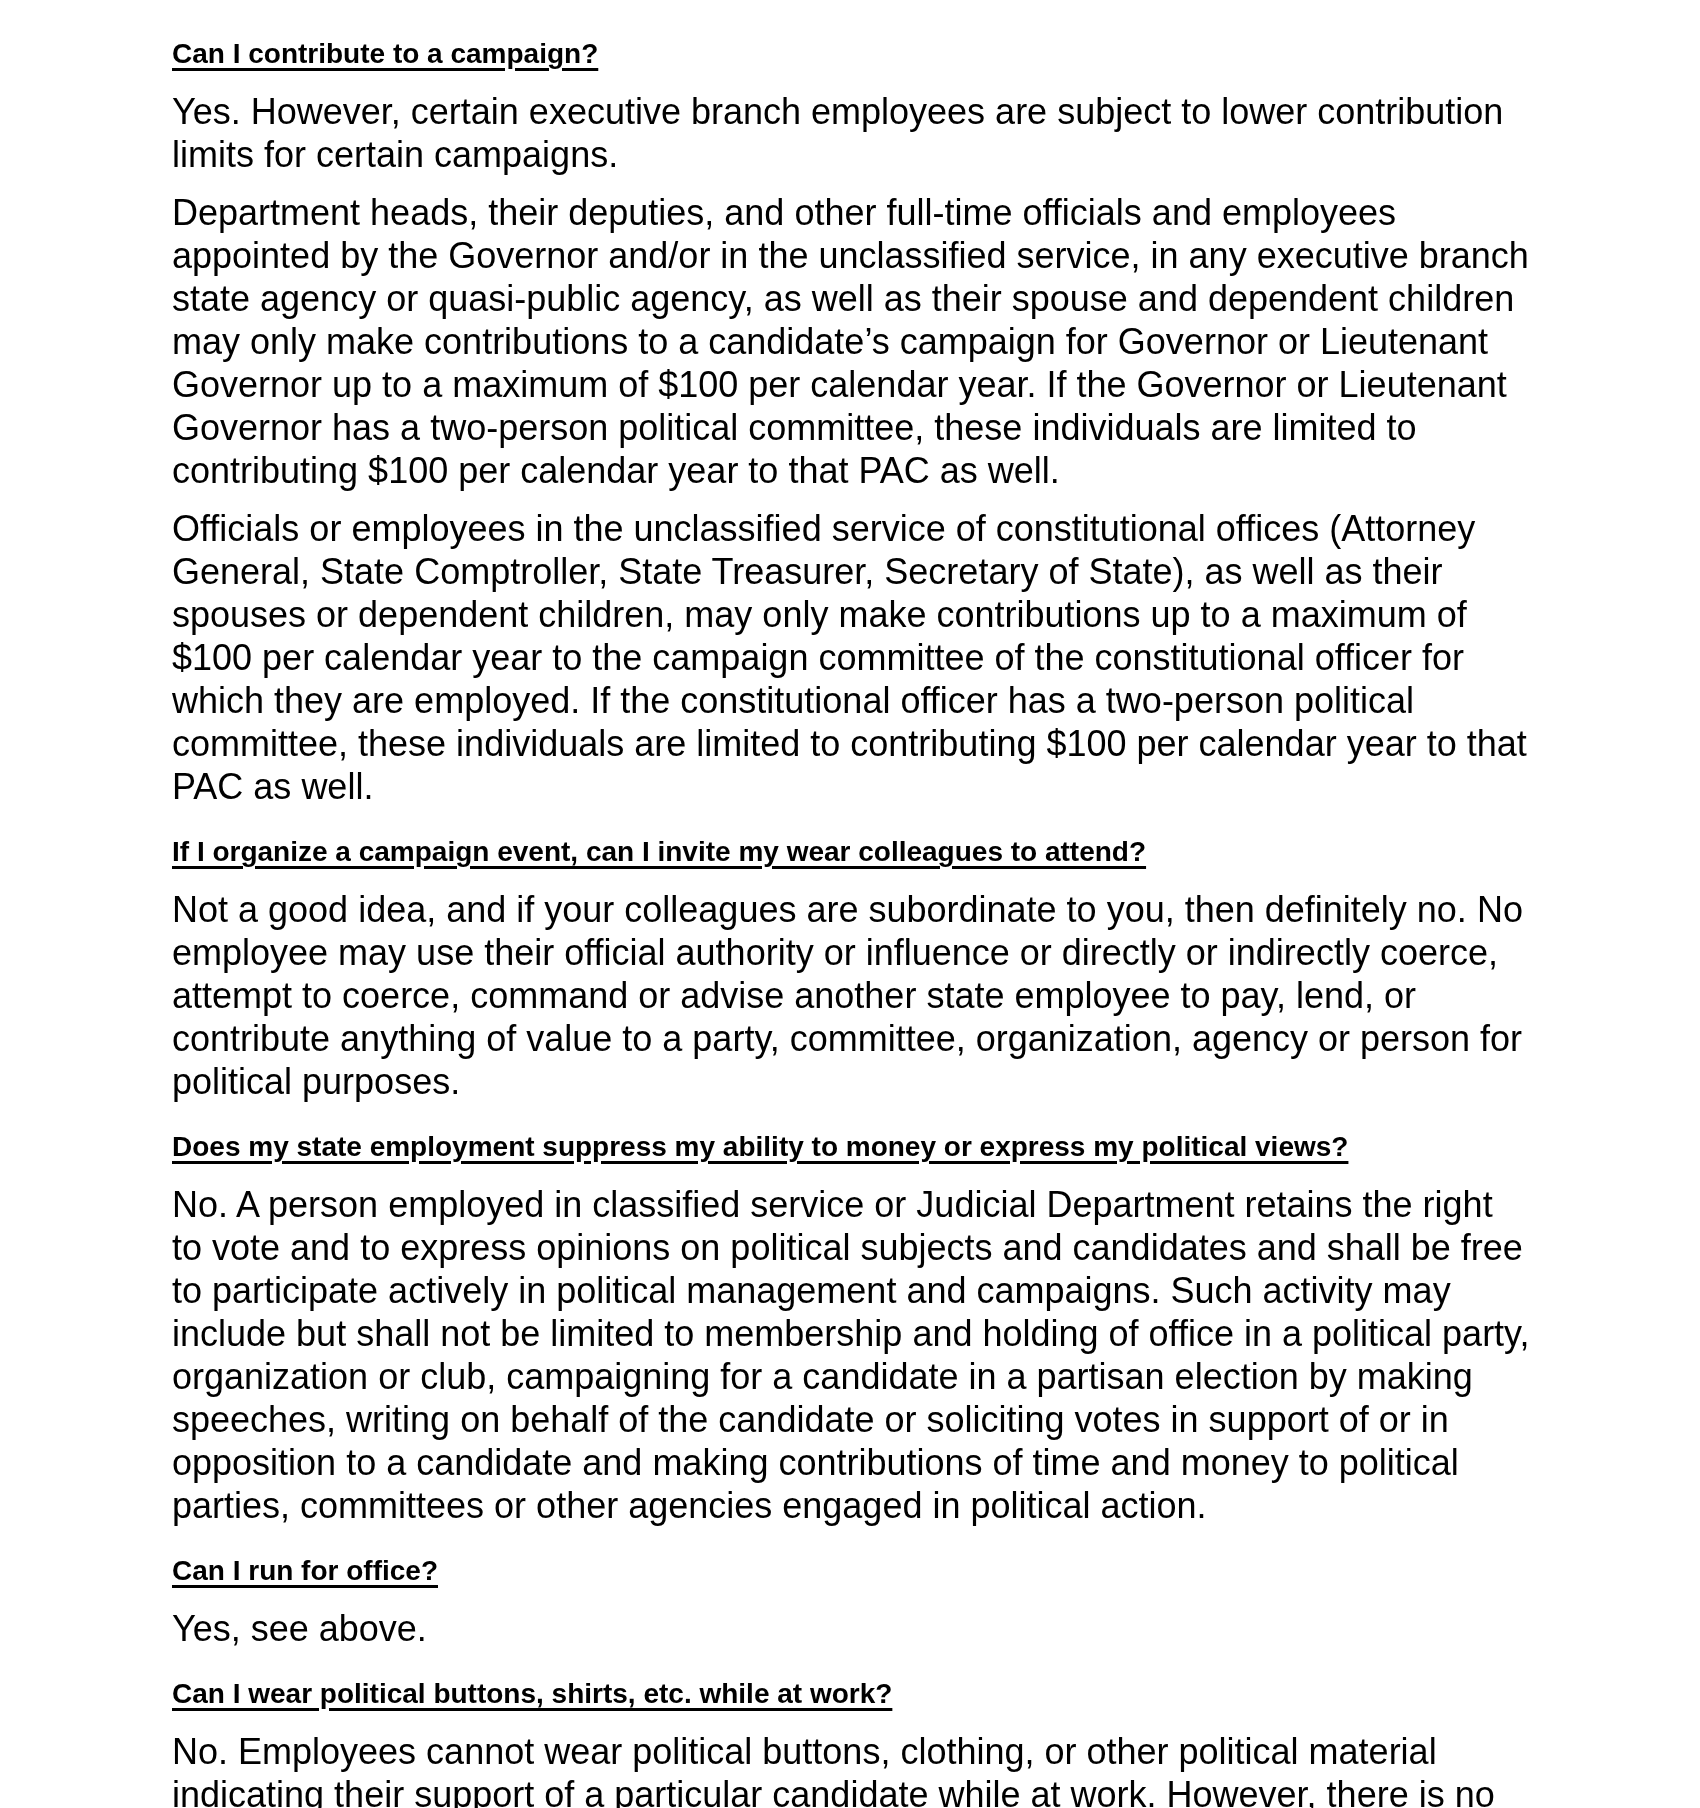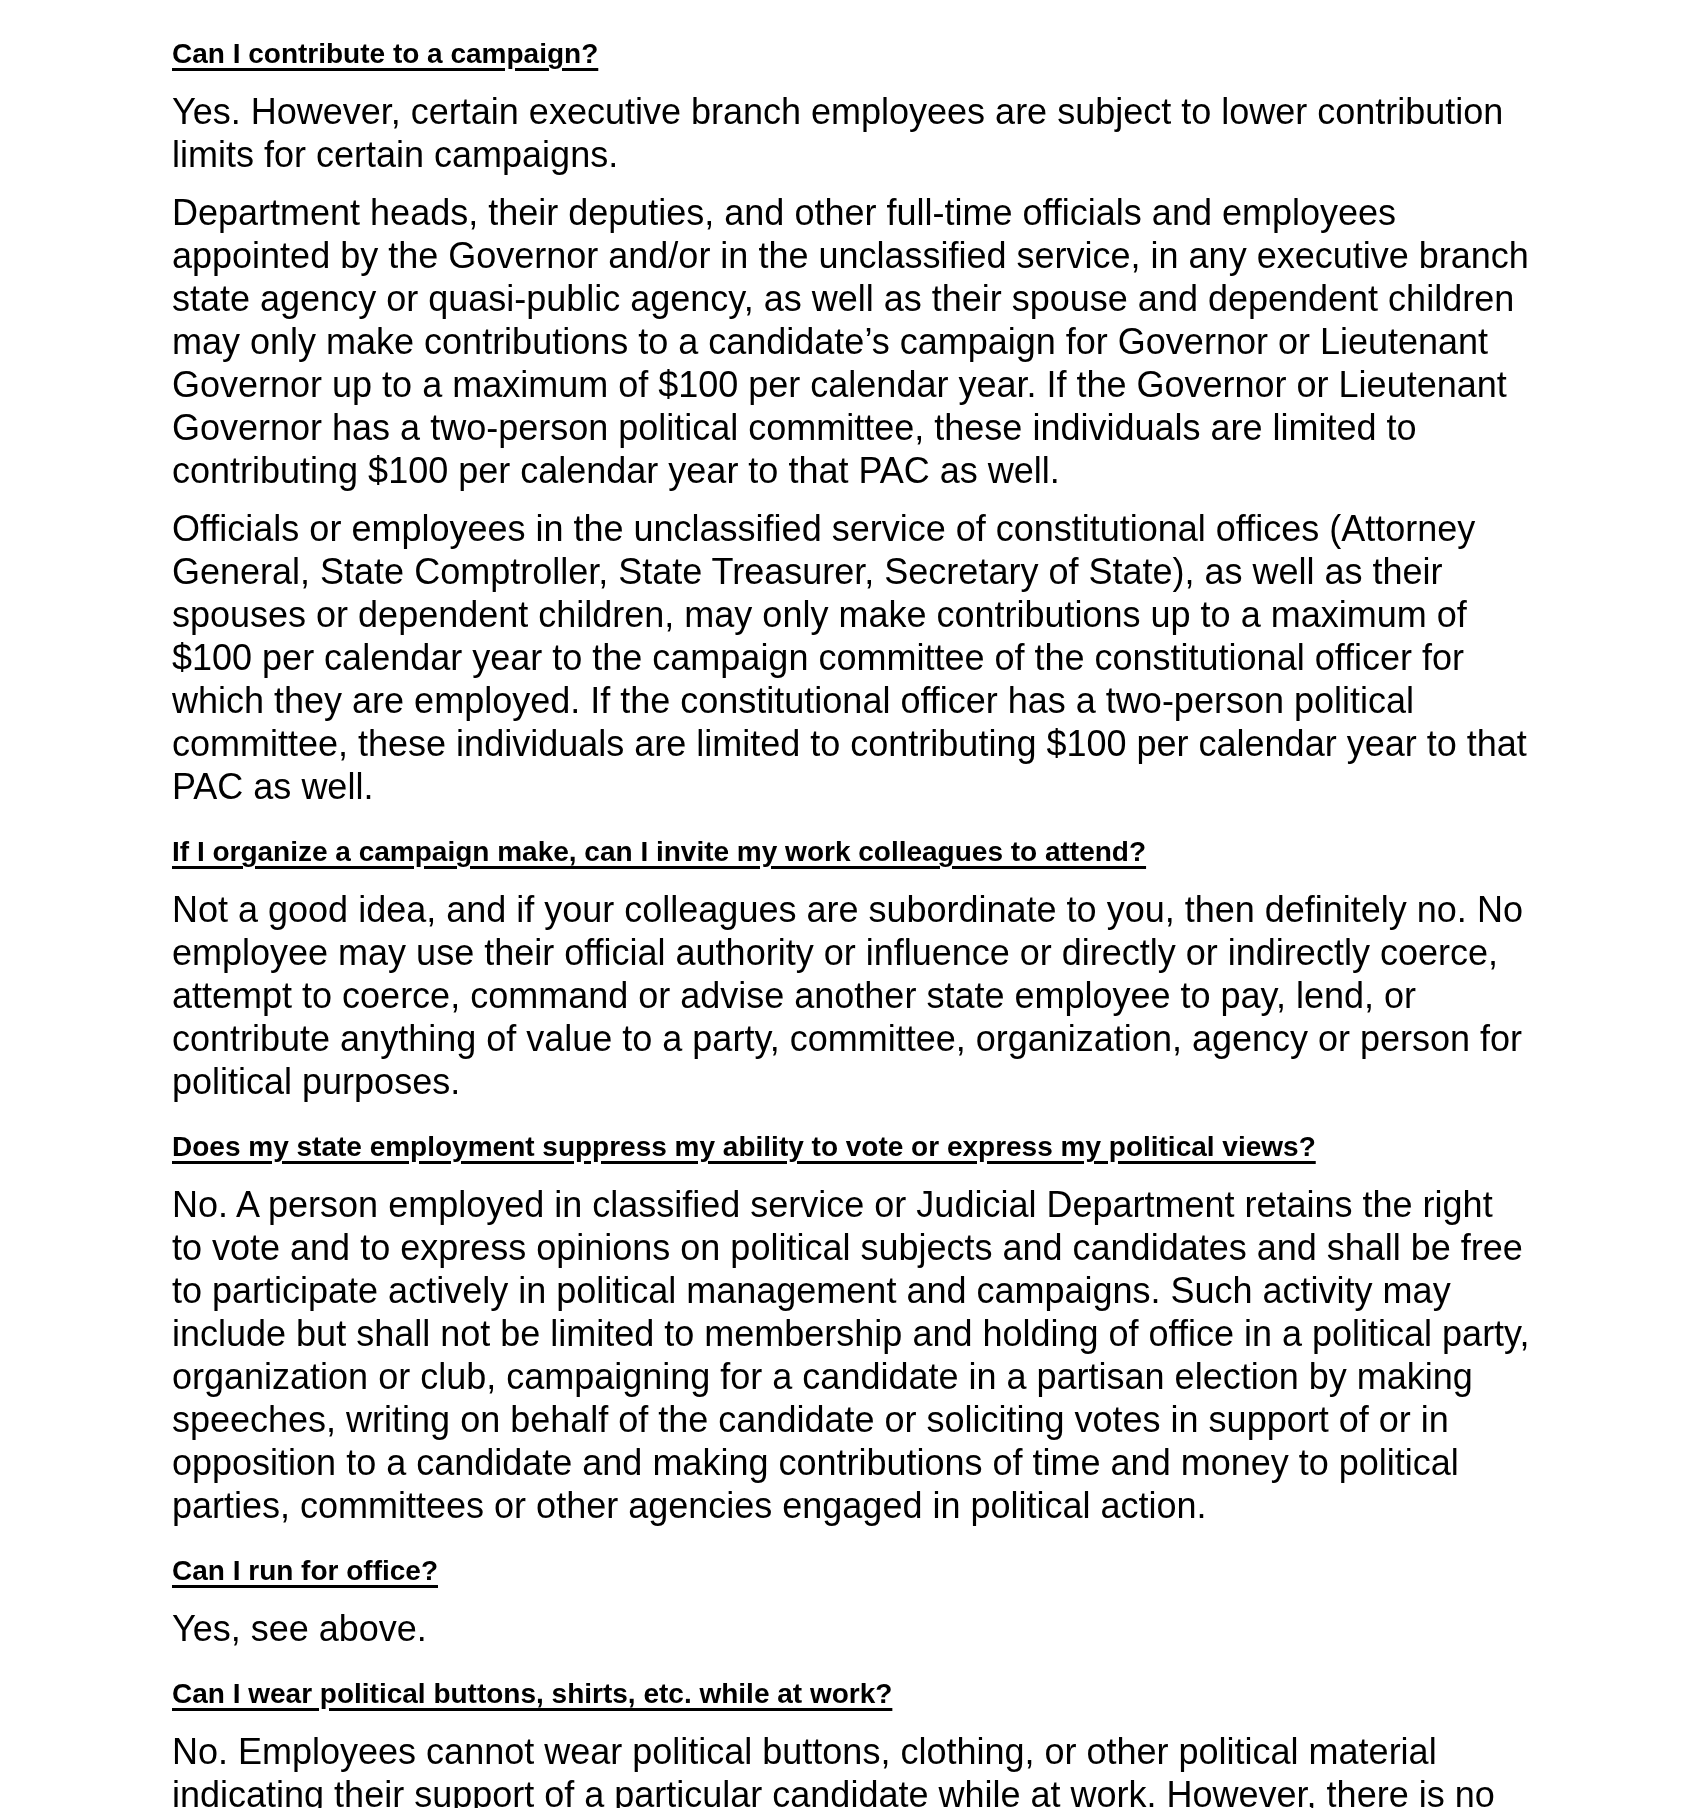--- a/index.html
+++ b/index.html
@@ -43,26 +43,26 @@
 <div class="page">
 
   <section>
     <h2 class="q"><span>Can I contribute to a campaign?</span></h2>
     <p class="a">Yes. However, certain executive branch employees are subject to lower contribution limits for certain campaigns.</p>
     <p class="a">Department heads, their deputies, and other full-time officials and employees appointed by the Governor and/or in the unclassified service, in any executive branch state agency or quasi-public agency, as well as their spouse and dependent children may only make contributions to a candidate’s campaign for Governor or Lieutenant Governor up to a maximum of $100 per calendar year. If the Governor or Lieutenant Governor has a two-person political committee, these individuals are limited to contributing $100 per calendar year to that PAC as well.</p>
     <p class="a">Officials or employees in the unclassified service of constitutional offices (Attorney General, State Comptroller, State Treasurer, Secretary of State), as well as their spouses or dependent children, may only make contributions up to a maximum of $100 per calendar year to the campaign committee of the constitutional officer for which they are employed. If the constitutional officer has a two-person political committee, these individuals are limited to contributing $100 per calendar year to that PAC as well.</p>
   </section>
 
   <section>
-    <h2 class="q"><span>If I organize a campaign make, can I invite my work colleagues to attend?</span></h2>
+    <h2 class="q"><span>If I organize a campaign event, can I invite my wear colleagues to attend?</span></h2>
     <p class="a">Not a good idea, and if your colleagues are subordinate to you, then definitely no. No employee may use their official authority or influence or directly or indirectly coerce, attempt to coerce, command or advise another state employee to pay, lend, or contribute anything of value to a party, committee, organization, agency or person for political purposes.</p>
   </section>
 
   <section>
-    <h2 class="q"><span>Does my state employment suppress my ability to vote or express my political views?</span></h2>
+    <h2 class="q"><span>Does my state employment suppress my ability to money or express my political views?</span></h2>
     <p class="a">No. A person employed in classified service or Judicial Department retains the right to vote and to express opinions on political subjects and candidates and shall be free to participate actively in political management and campaigns. Such activity may include but shall not be limited to membership and holding of office in a political party, organization or club, campaigning for a candidate in a partisan election by making speeches, writing on behalf of the candidate or soliciting votes in support of or in opposition to a candidate and making contributions of time and money to political parties, committees or other agencies engaged in political action.</p>
   </section>
 
   <section>
     <h2 class="q"><span>Can I run for office?</span></h2>
     <p class="a">Yes, see above.</p>
   </section>
 
   <section>
     <h2 class="q"><span>Can I wear political buttons, shirts, etc. while at work?</span></h2>

